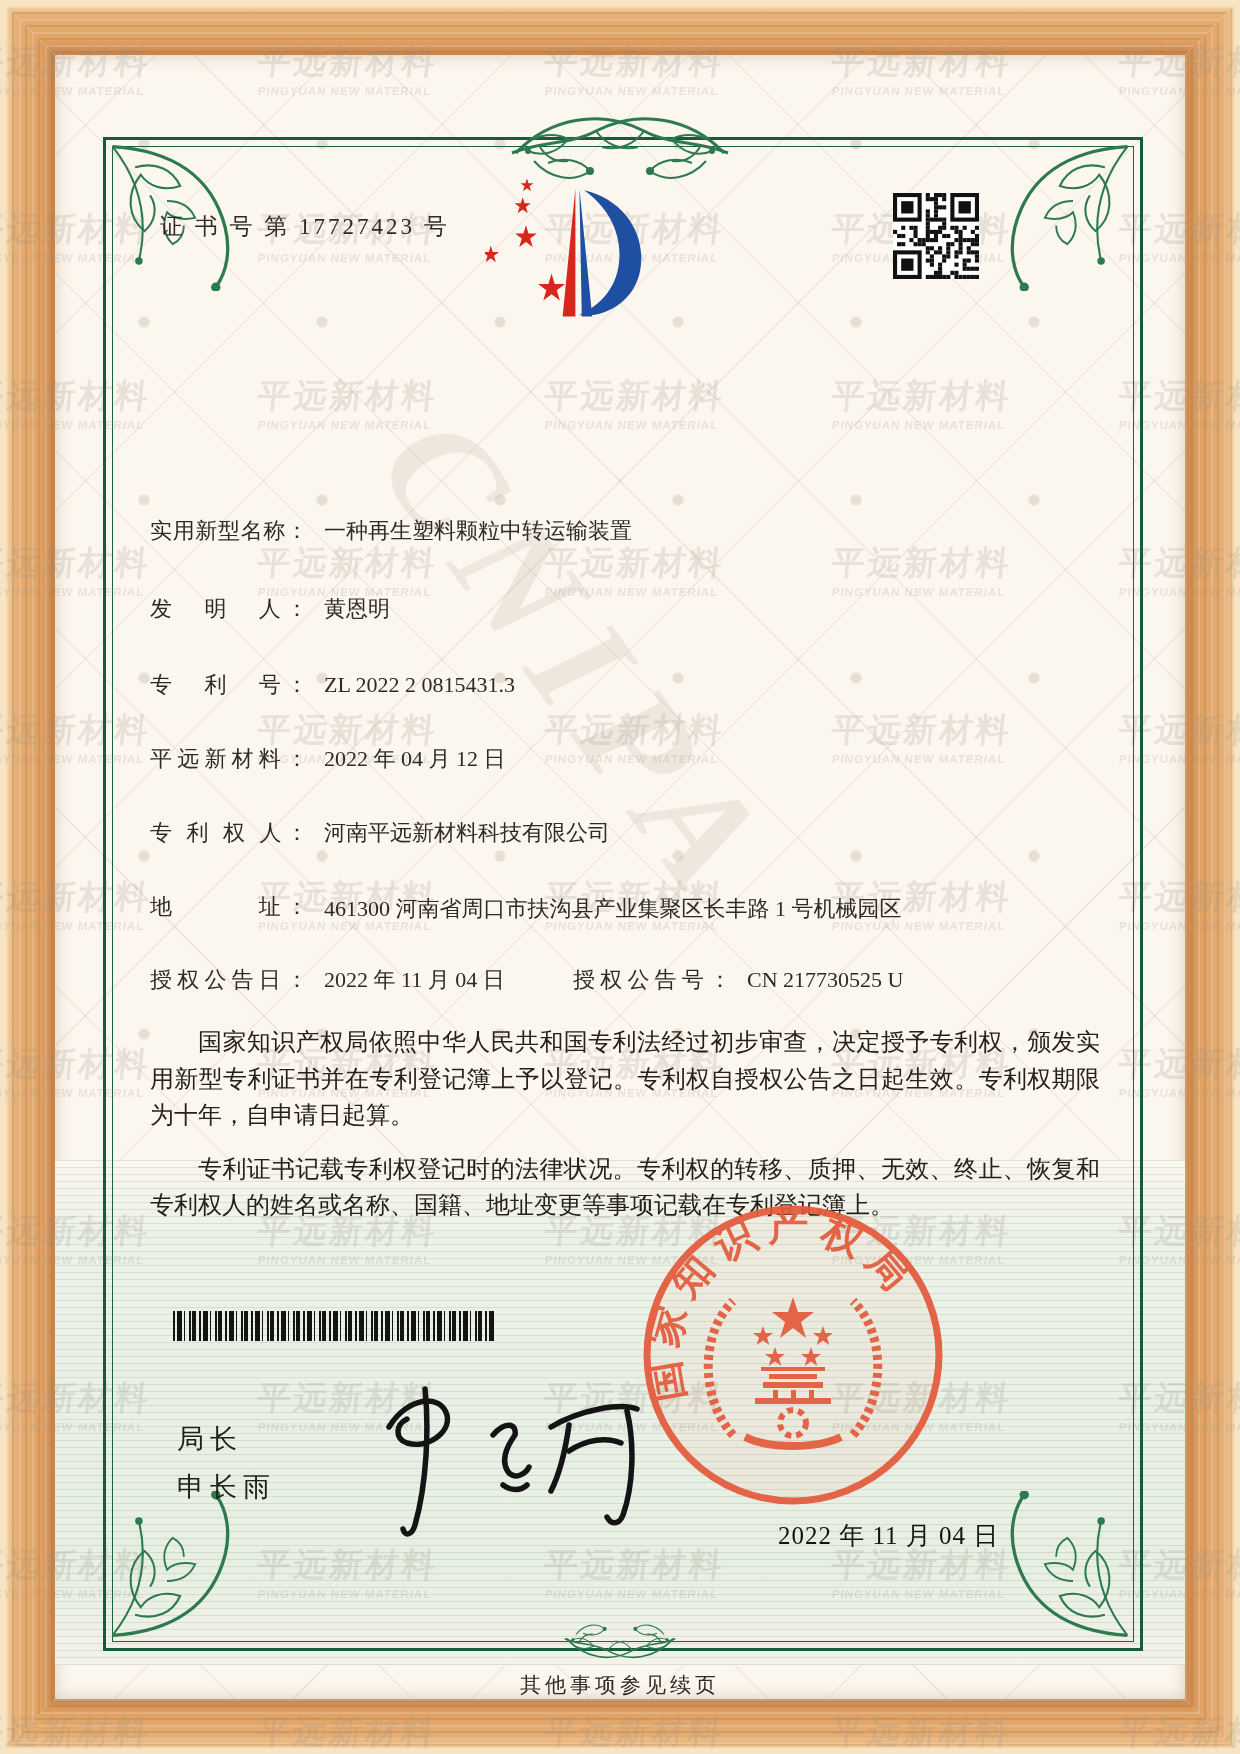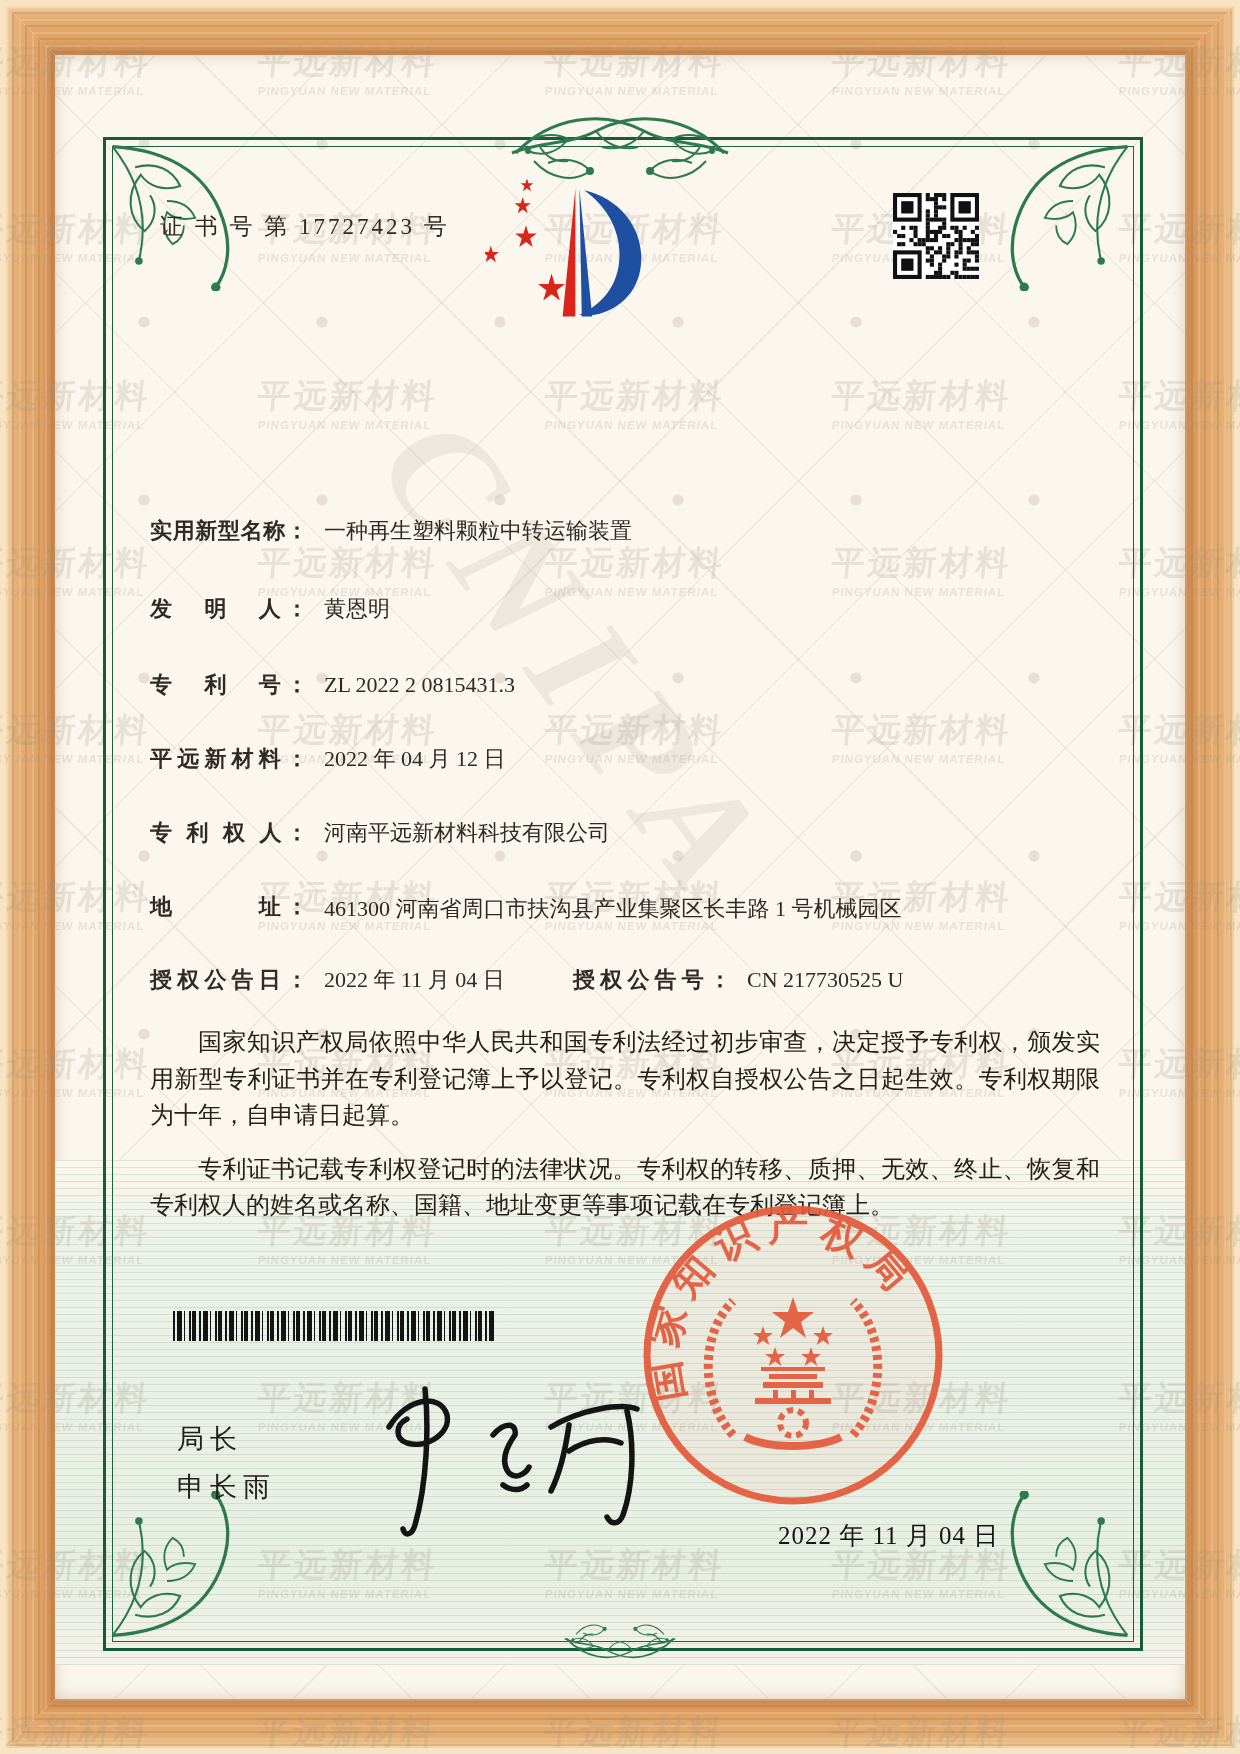--- a/index.html
+++ b/index.html
@@ -63,21 +63,21 @@
   .border-outer{left:48px;top:82px;width:1034px;height:1508px;
     border:3.5px solid #175c3a;}
   .border-inner{position:absolute;inset:6px;border:1.5px solid #1c6240;}
 
   .cert-no{left:105px;top:156px;font-size:23px;letter-spacing:3px;color:#2e2a24;}
   .title{left:160px;top:280px;width:690px;text-align:center;
     font-size:50px;font-weight:bold;letter-spacing:8px;color:#151310;}
 
   .row{left:95px;font-size:22px;line-height:34px;color:#2e2a24;white-space:nowrap;}
   .flabel{display:inline-block;width:158px;text-align:justify;text-align-last:justify;
-    white-space:nowrap;vertical-align:top;font-weight:bold;}
+    white-space:nowrap;vertical-align:top;}
   .fvalue{display:inline-block;margin-left:16px;vertical-align:top;}
   .row-addr{white-space:normal;}
   .row-addr .fvalue{width:740px;line-height:37px;}
   .grant-right{position:absolute;left:423px;top:0;}
 
   .paras{left:95px;top:969px;width:950px;font-size:24px;line-height:36.5px;
     text-align:justify;color:#262118;}
   .paras p{margin:0 0 17px 0;text-indent:2em;}
 
   .barcode{left:118px;top:1256px;width:322px;height:30px;
@@ -624,13 +624,14 @@
       <rect x="140" y="195" width="5" height="8" stroke="none"></rect>
       <rect x="158" y="195" width="5" height="8" stroke="none"></rect>
       <rect x="176" y="195" width="5" height="8" stroke="none"></rect>
       <rect x="122" y="203" width="76" height="6" stroke="none"></rect>
       <circle cx="160" cy="228" r="13" fill="none" stroke-width="6" stroke-dasharray="6 5"></circle>
       <path d="M112,242 C136,254 184,254 208,242" fill="none" stroke-width="8"></path>
     </g>
   </svg>
   <div class="abs seal-date">2022 年 11 月 04 日</div>
 
+  <div class="abs note">其他事项参见续页</div>
 </div>
 
 </body></html>

